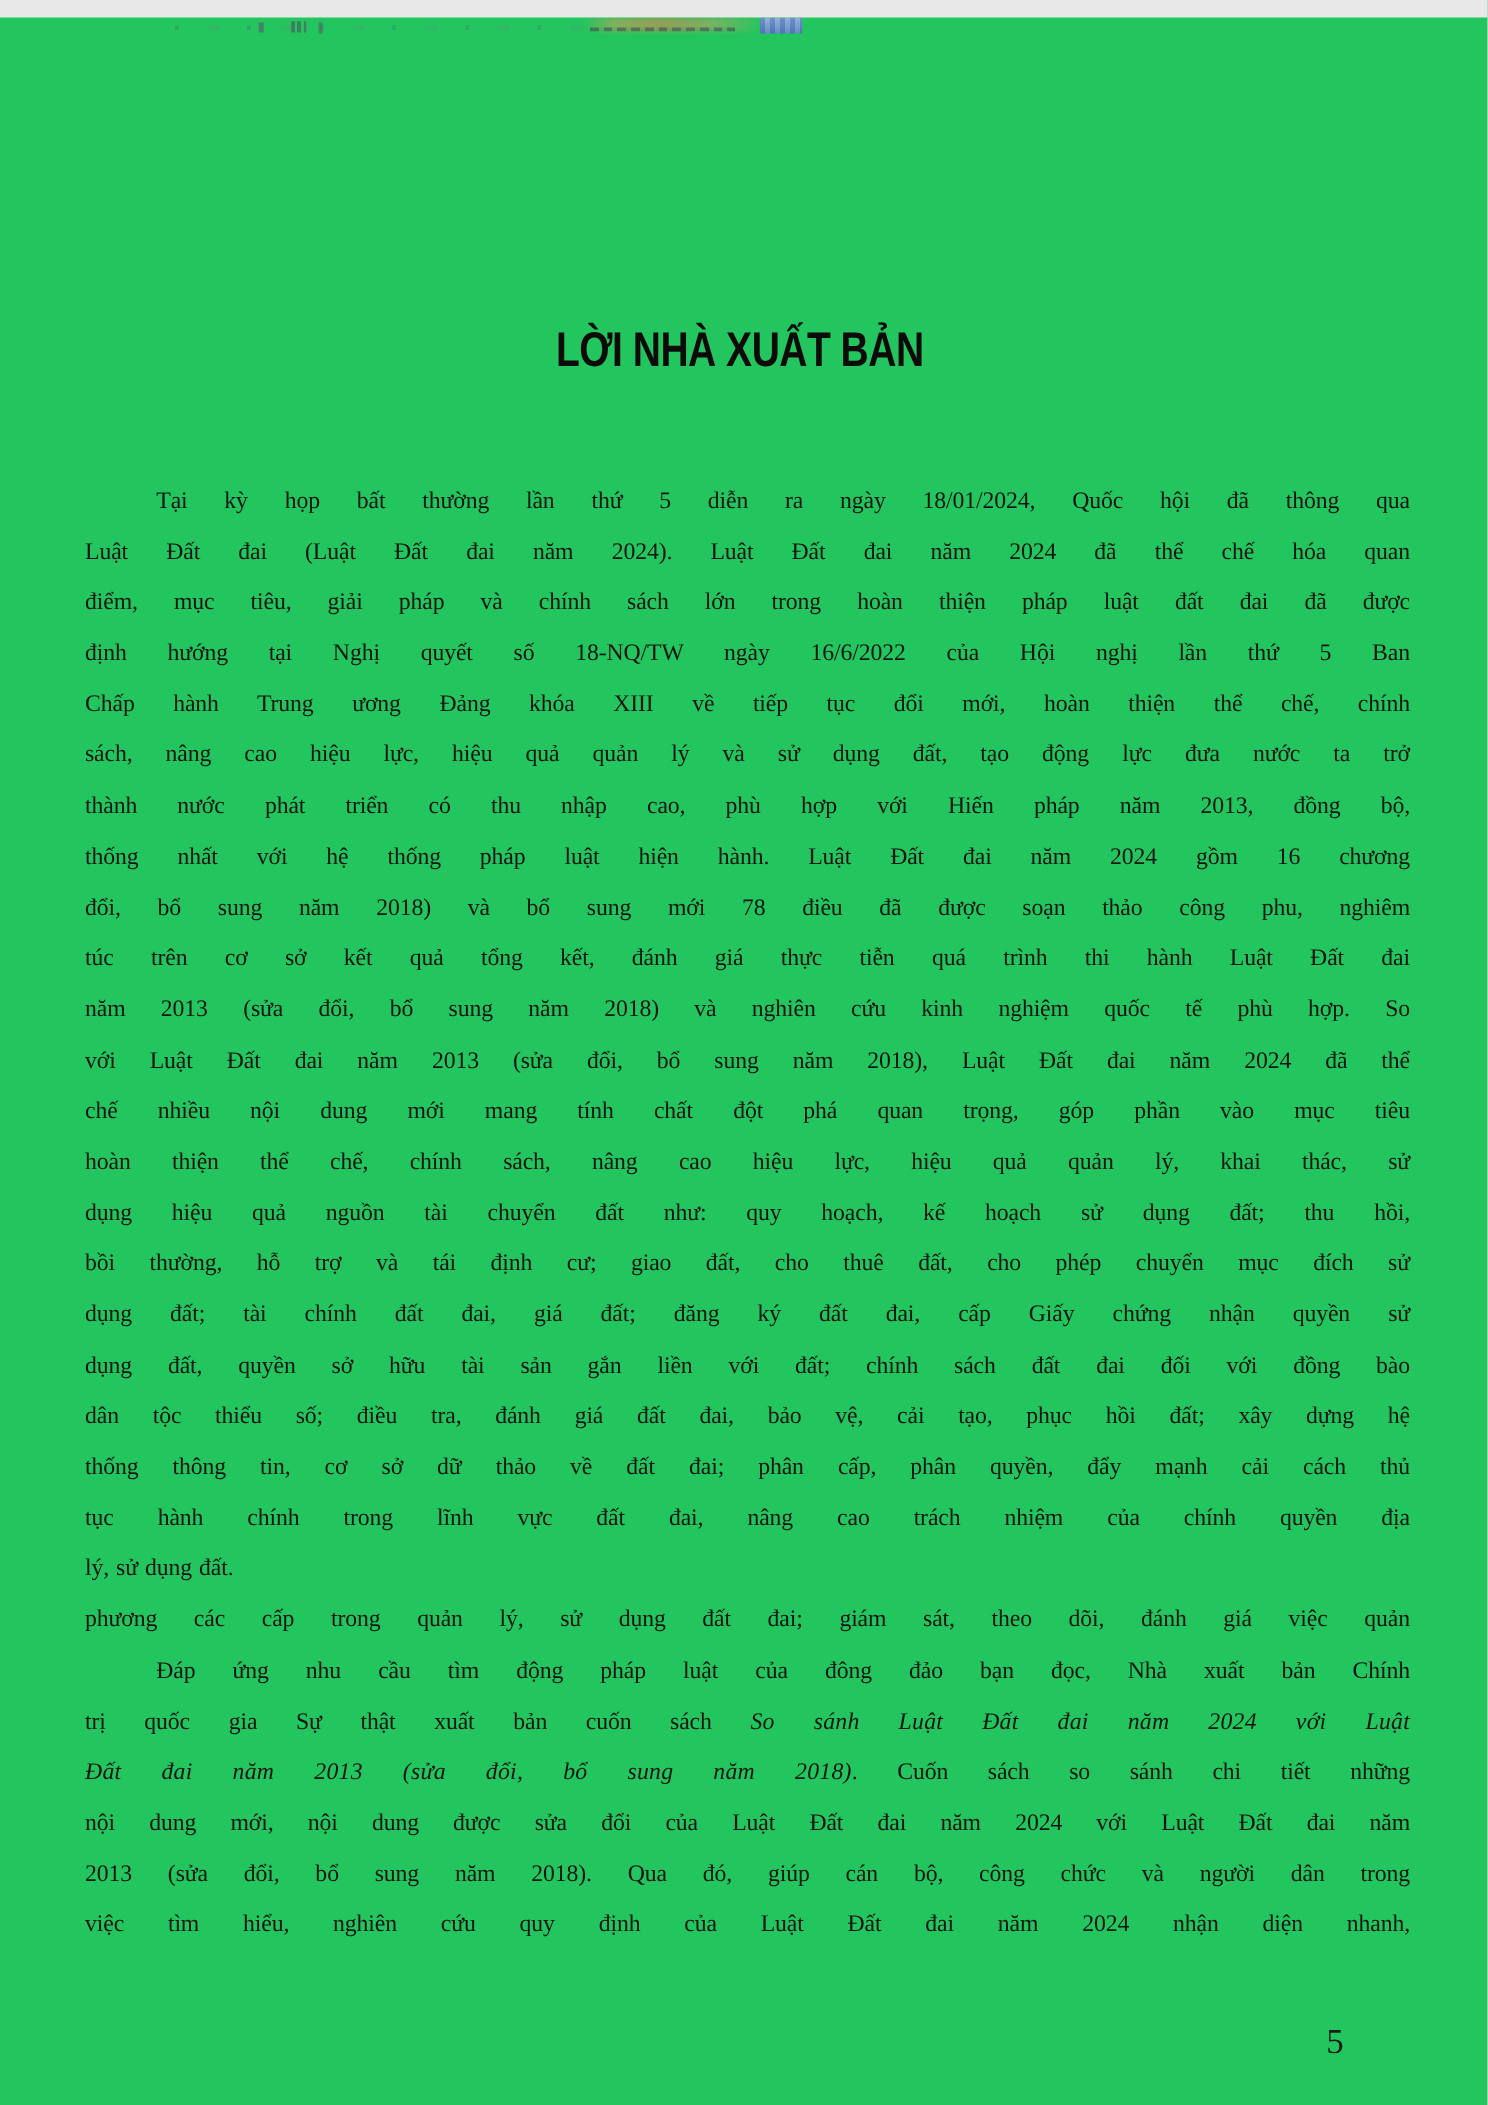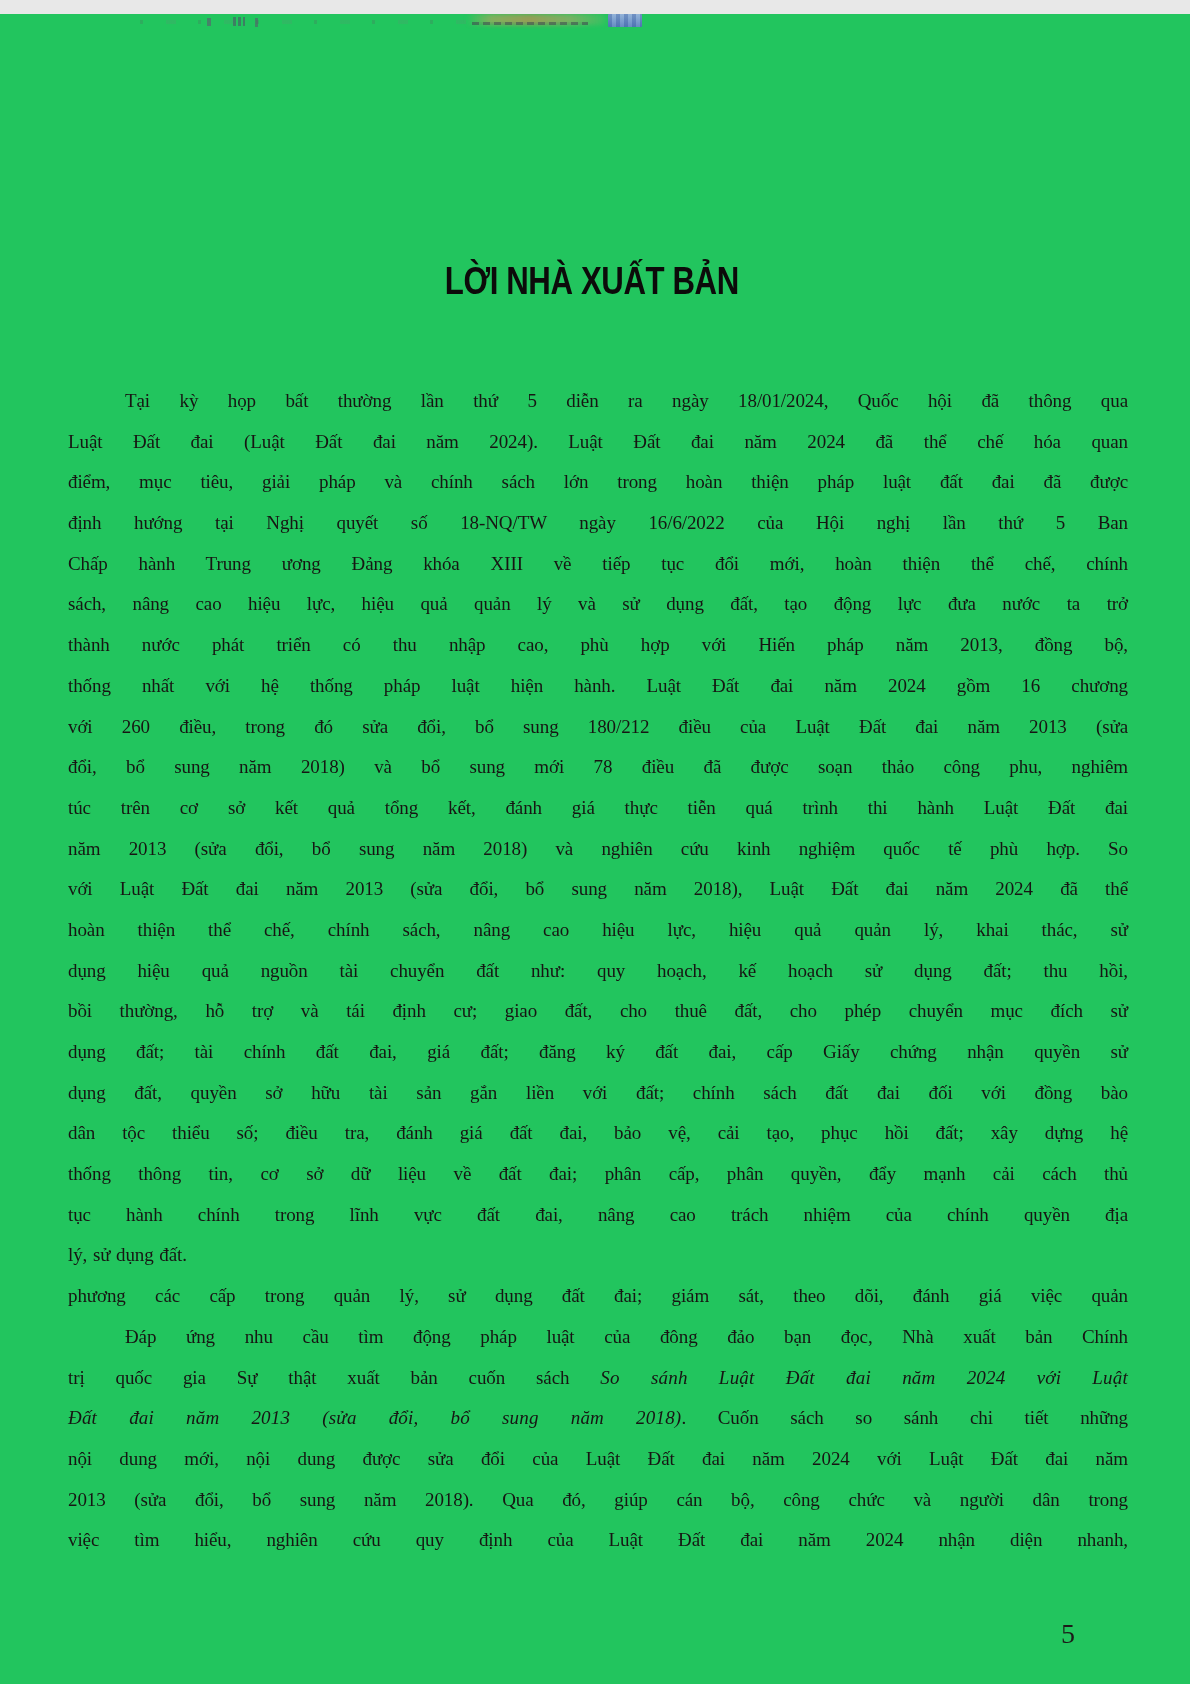--- a/index.html
+++ b/index.html
@@ -130,32 +130,32 @@
 
   <div class="body-text">
       <div class="line indent"><span>Tại kỳ họp bất thường lần thứ 5 diễn ra ngày 18/01/2024, Quốc hội đã thông qua</span></div>
       <div class="line"><span>Luật Đất đai (Luật Đất đai năm 2024). Luật Đất đai năm 2024 đã thể chế hóa quan</span></div>
       <div class="line"><span>điểm, mục tiêu, giải pháp và chính sách lớn trong hoàn thiện pháp luật đất đai đã được</span></div>
       <div class="line"><span>định hướng tại Nghị quyết số 18-NQ/TW ngày 16/6/2022 của Hội nghị lần thứ 5 Ban</span></div>
       <div class="line"><span>Chấp hành Trung ương Đảng khóa XIII về tiếp tục đổi mới, hoàn thiện thể chế, chính</span></div>
       <div class="line"><span>sách, nâng cao hiệu lực, hiệu quả quản lý và sử dụng đất, tạo động lực đưa nước ta trở</span></div>
       <div class="line"><span>thành nước phát triển có thu nhập cao, phù hợp với Hiến pháp năm 2013, đồng bộ,</span></div>
       <div class="line"><span>thống nhất với hệ thống pháp luật hiện hành. Luật Đất đai năm 2024 gồm 16 chương</span></div>
-      <div class="line"><span>với 260 điều, trong đó sửa đổi, bổ sung 180/212 điều của Luật Đất đai năm 2013 (sửa</span></div>
       <div class="line"><span>đổi, bổ sung năm 2018) và bổ sung mới 78 điều đã được soạn thảo công phu, nghiêm</span></div>
       <div class="line"><span>túc trên cơ sở kết quả tổng kết, đánh giá thực tiễn quá trình thi hành Luật Đất đai</span></div>
       <div class="line"><span>năm 2013 (sửa đổi, bổ sung năm 2018) và nghiên cứu kinh nghiệm quốc tế phù hợp. So</span></div>
       <div class="line"><span>với Luật Đất đai năm 2013 (sửa đổi, bổ sung năm 2018), Luật Đất đai năm 2024 đã thể</span></div>
+      <div class="line"><span>chế nhiều nội dung mới mang tính chất đột phá quan trọng, góp phần vào mục tiêu</span></div>
       <div class="line"><span>hoàn thiện thể chế, chính sách, nâng cao hiệu lực, hiệu quả quản lý, khai thác, sử</span></div>
       <div class="line"><span>dụng hiệu quả nguồn tài chuyển đất như: quy hoạch, kế hoạch sử dụng đất; thu hồi,</span></div>
       <div class="line"><span>bồi thường, hỗ trợ và tái định cư; giao đất, cho thuê đất, cho phép chuyển mục đích sử</span></div>
       <div class="line"><span>dụng đất; tài chính đất đai, giá đất; đăng ký đất đai, cấp Giấy chứng nhận quyền sử</span></div>
       <div class="line"><span>dụng đất, quyền sở hữu tài sản gắn liền với đất; chính sách đất đai đối với đồng bào</span></div>
       <div class="line"><span>dân tộc thiểu số; điều tra, đánh giá đất đai, bảo vệ, cải tạo, phục hồi đất; xây dựng hệ</span></div>
-      <div class="line"><span>thống thông tin, cơ sở dữ liệu về đất đai; phân cấp, phân quyền, đẩy mạnh cải cách thủ</span></div>
+      <div class="line"><span>thống thông tin, cơ sở dữ thảo về đất đai; phân cấp, phân quyền, đẩy mạnh cải cách thủ</span></div>
       <div class="line"><span>tục hành chính trong lĩnh vực đất đai, nâng cao trách nhiệm của chính quyền địa</span></div>
       <div class="line flush-left"><span>lý, sử dụng đất.</span></div>
       <div class="line"><span>phương các cấp trong quản lý, sử dụng đất đai; giám sát, theo dõi, đánh giá việc quản</span></div>
       <div class="line indent"><span>Đáp ứng nhu cầu tìm động pháp luật của đông đảo bạn đọc, Nhà xuất bản Chính</span></div>
       <div class="line"><span>trị quốc gia Sự thật xuất bản cuốn sách </span><span class="bi">So sánh Luật Đất đai năm 2024 với Luật</span></div>
       <div class="line"><span class="bi">Đất đai năm 2013 (sửa đổi, bổ sung năm 2018)</span><span>. Cuốn sách so sánh chi tiết những</span></div>
       <div class="line"><span>nội dung mới, nội dung được sửa đổi của Luật Đất đai năm 2024 với Luật Đất đai năm</span></div>
       <div class="line"><span>2013 (sửa đổi, bổ sung năm 2018). Qua đó, giúp cán bộ, công chức và người dân trong</span></div>
       <div class="line"><span>việc tìm hiểu, nghiên cứu quy định của Luật Đất đai năm 2024 nhận diện nhanh,</span></div>
     </div>

